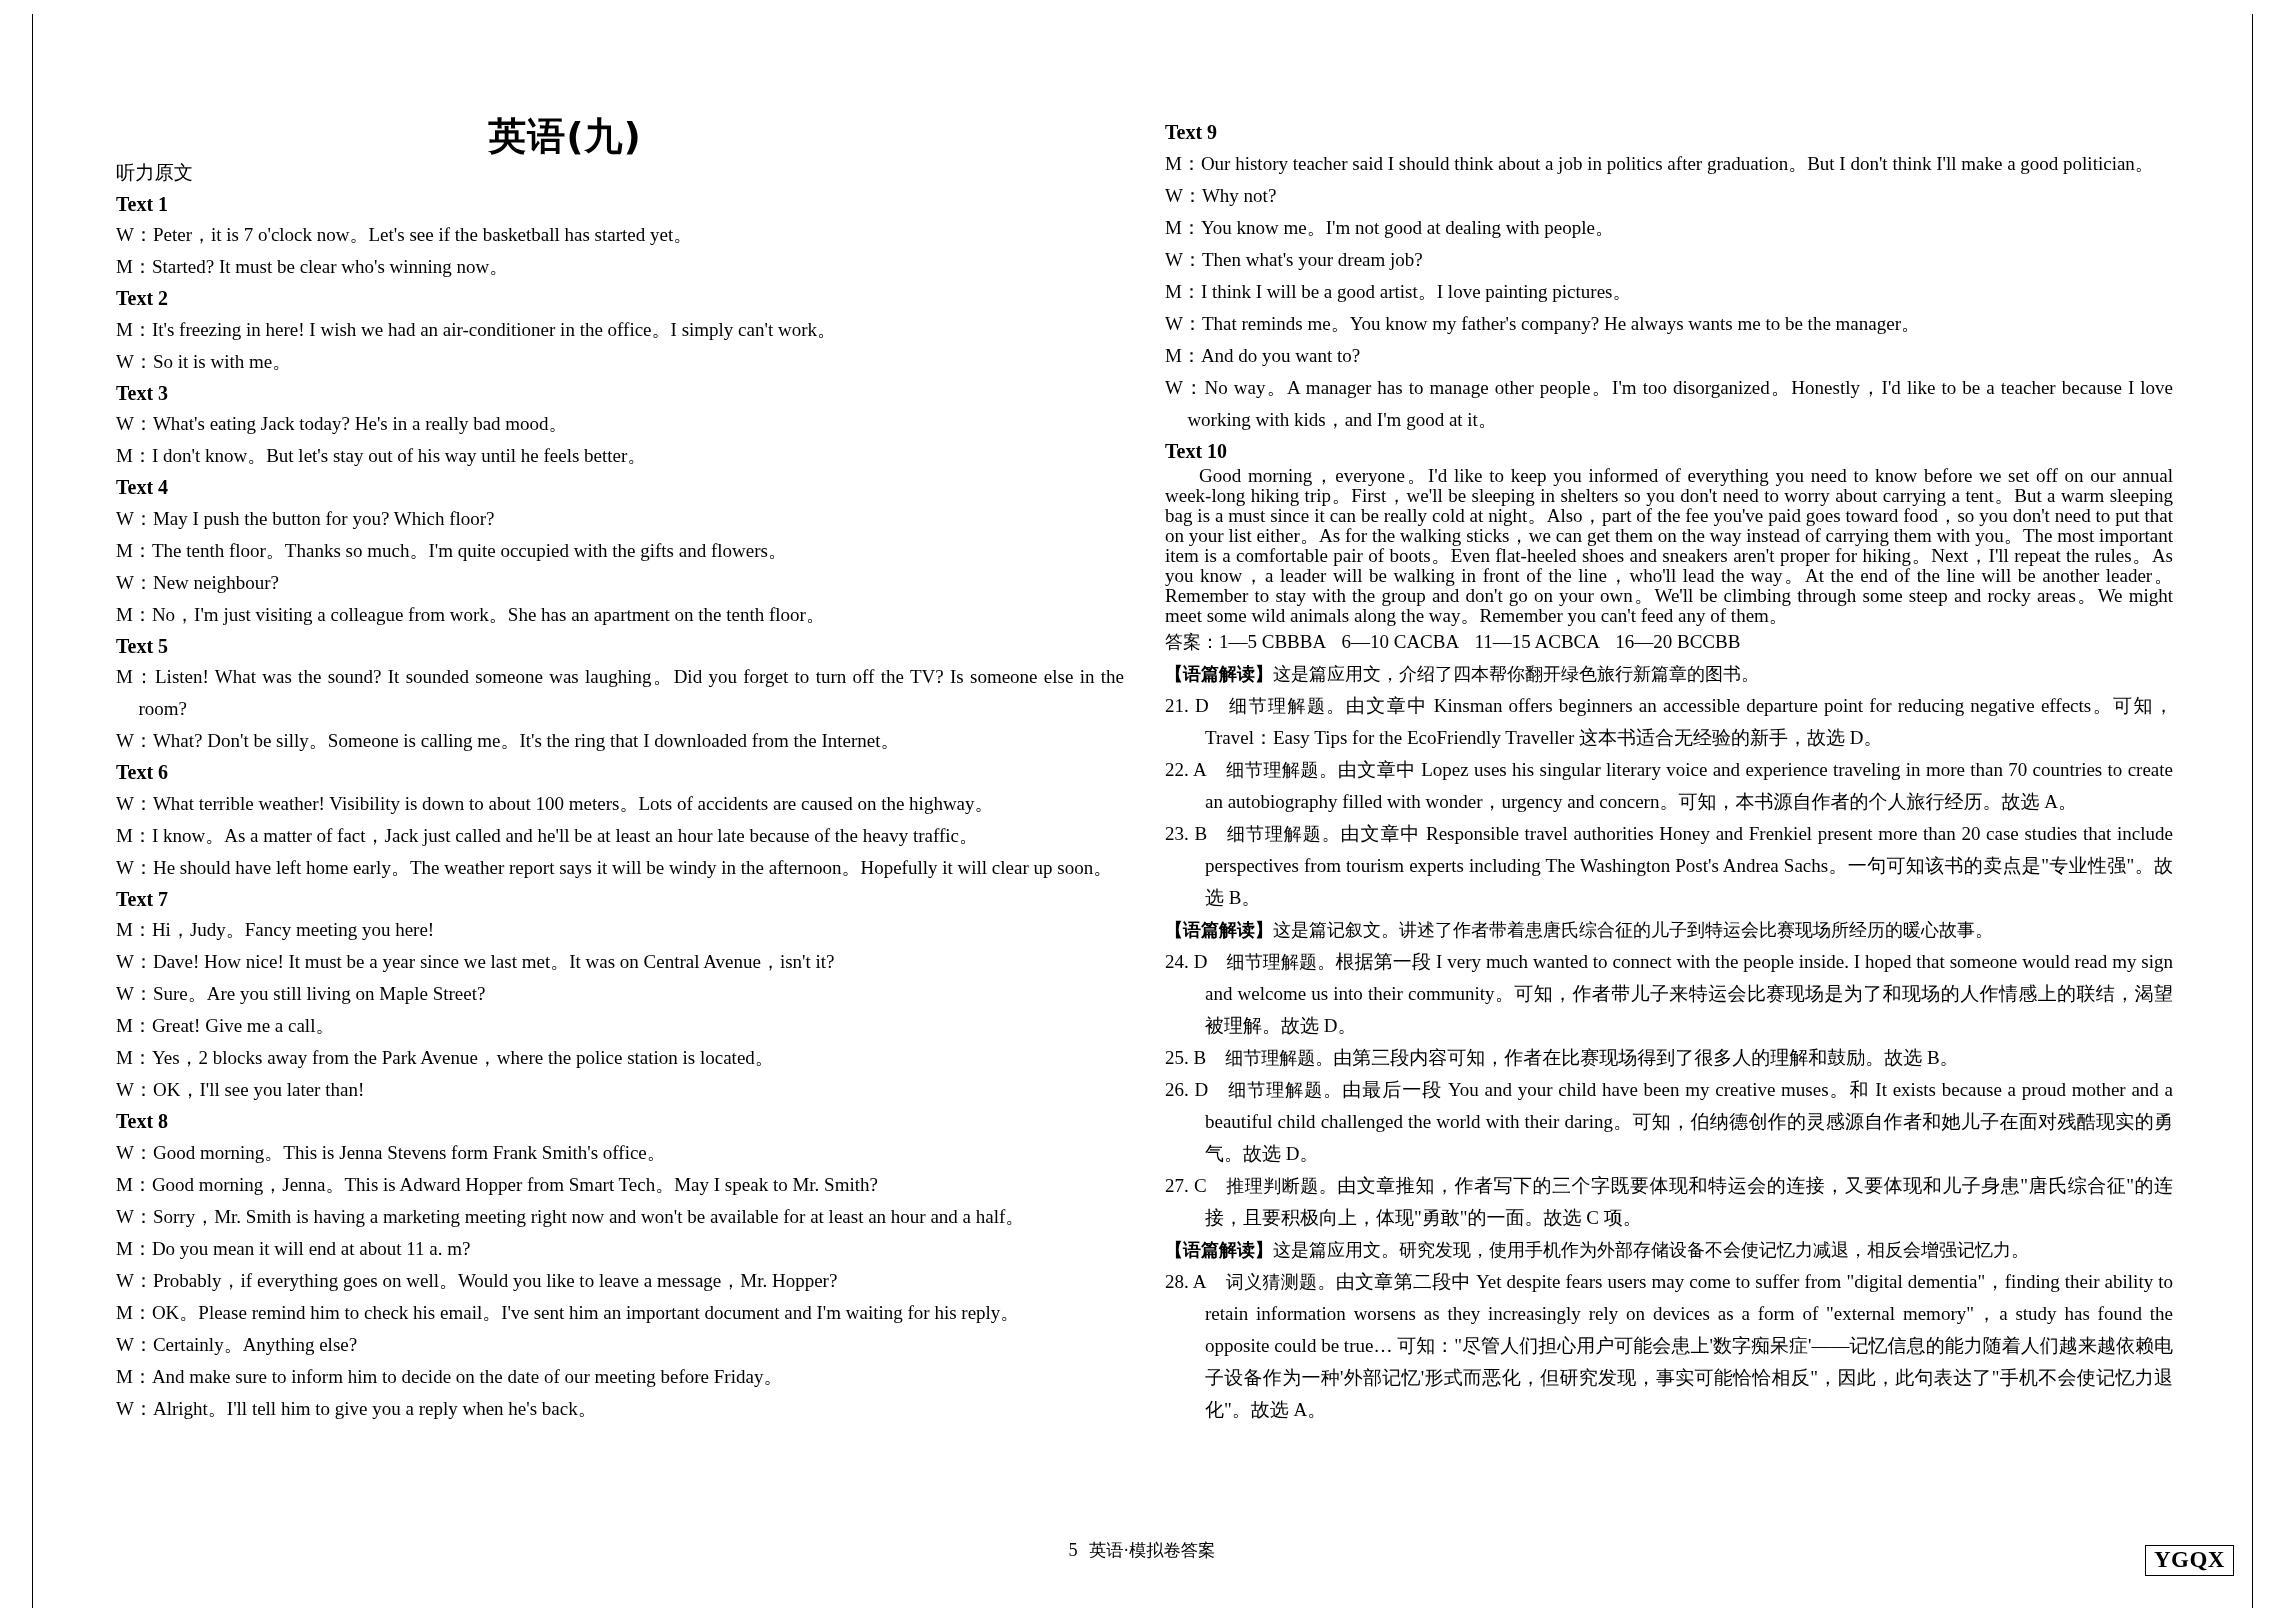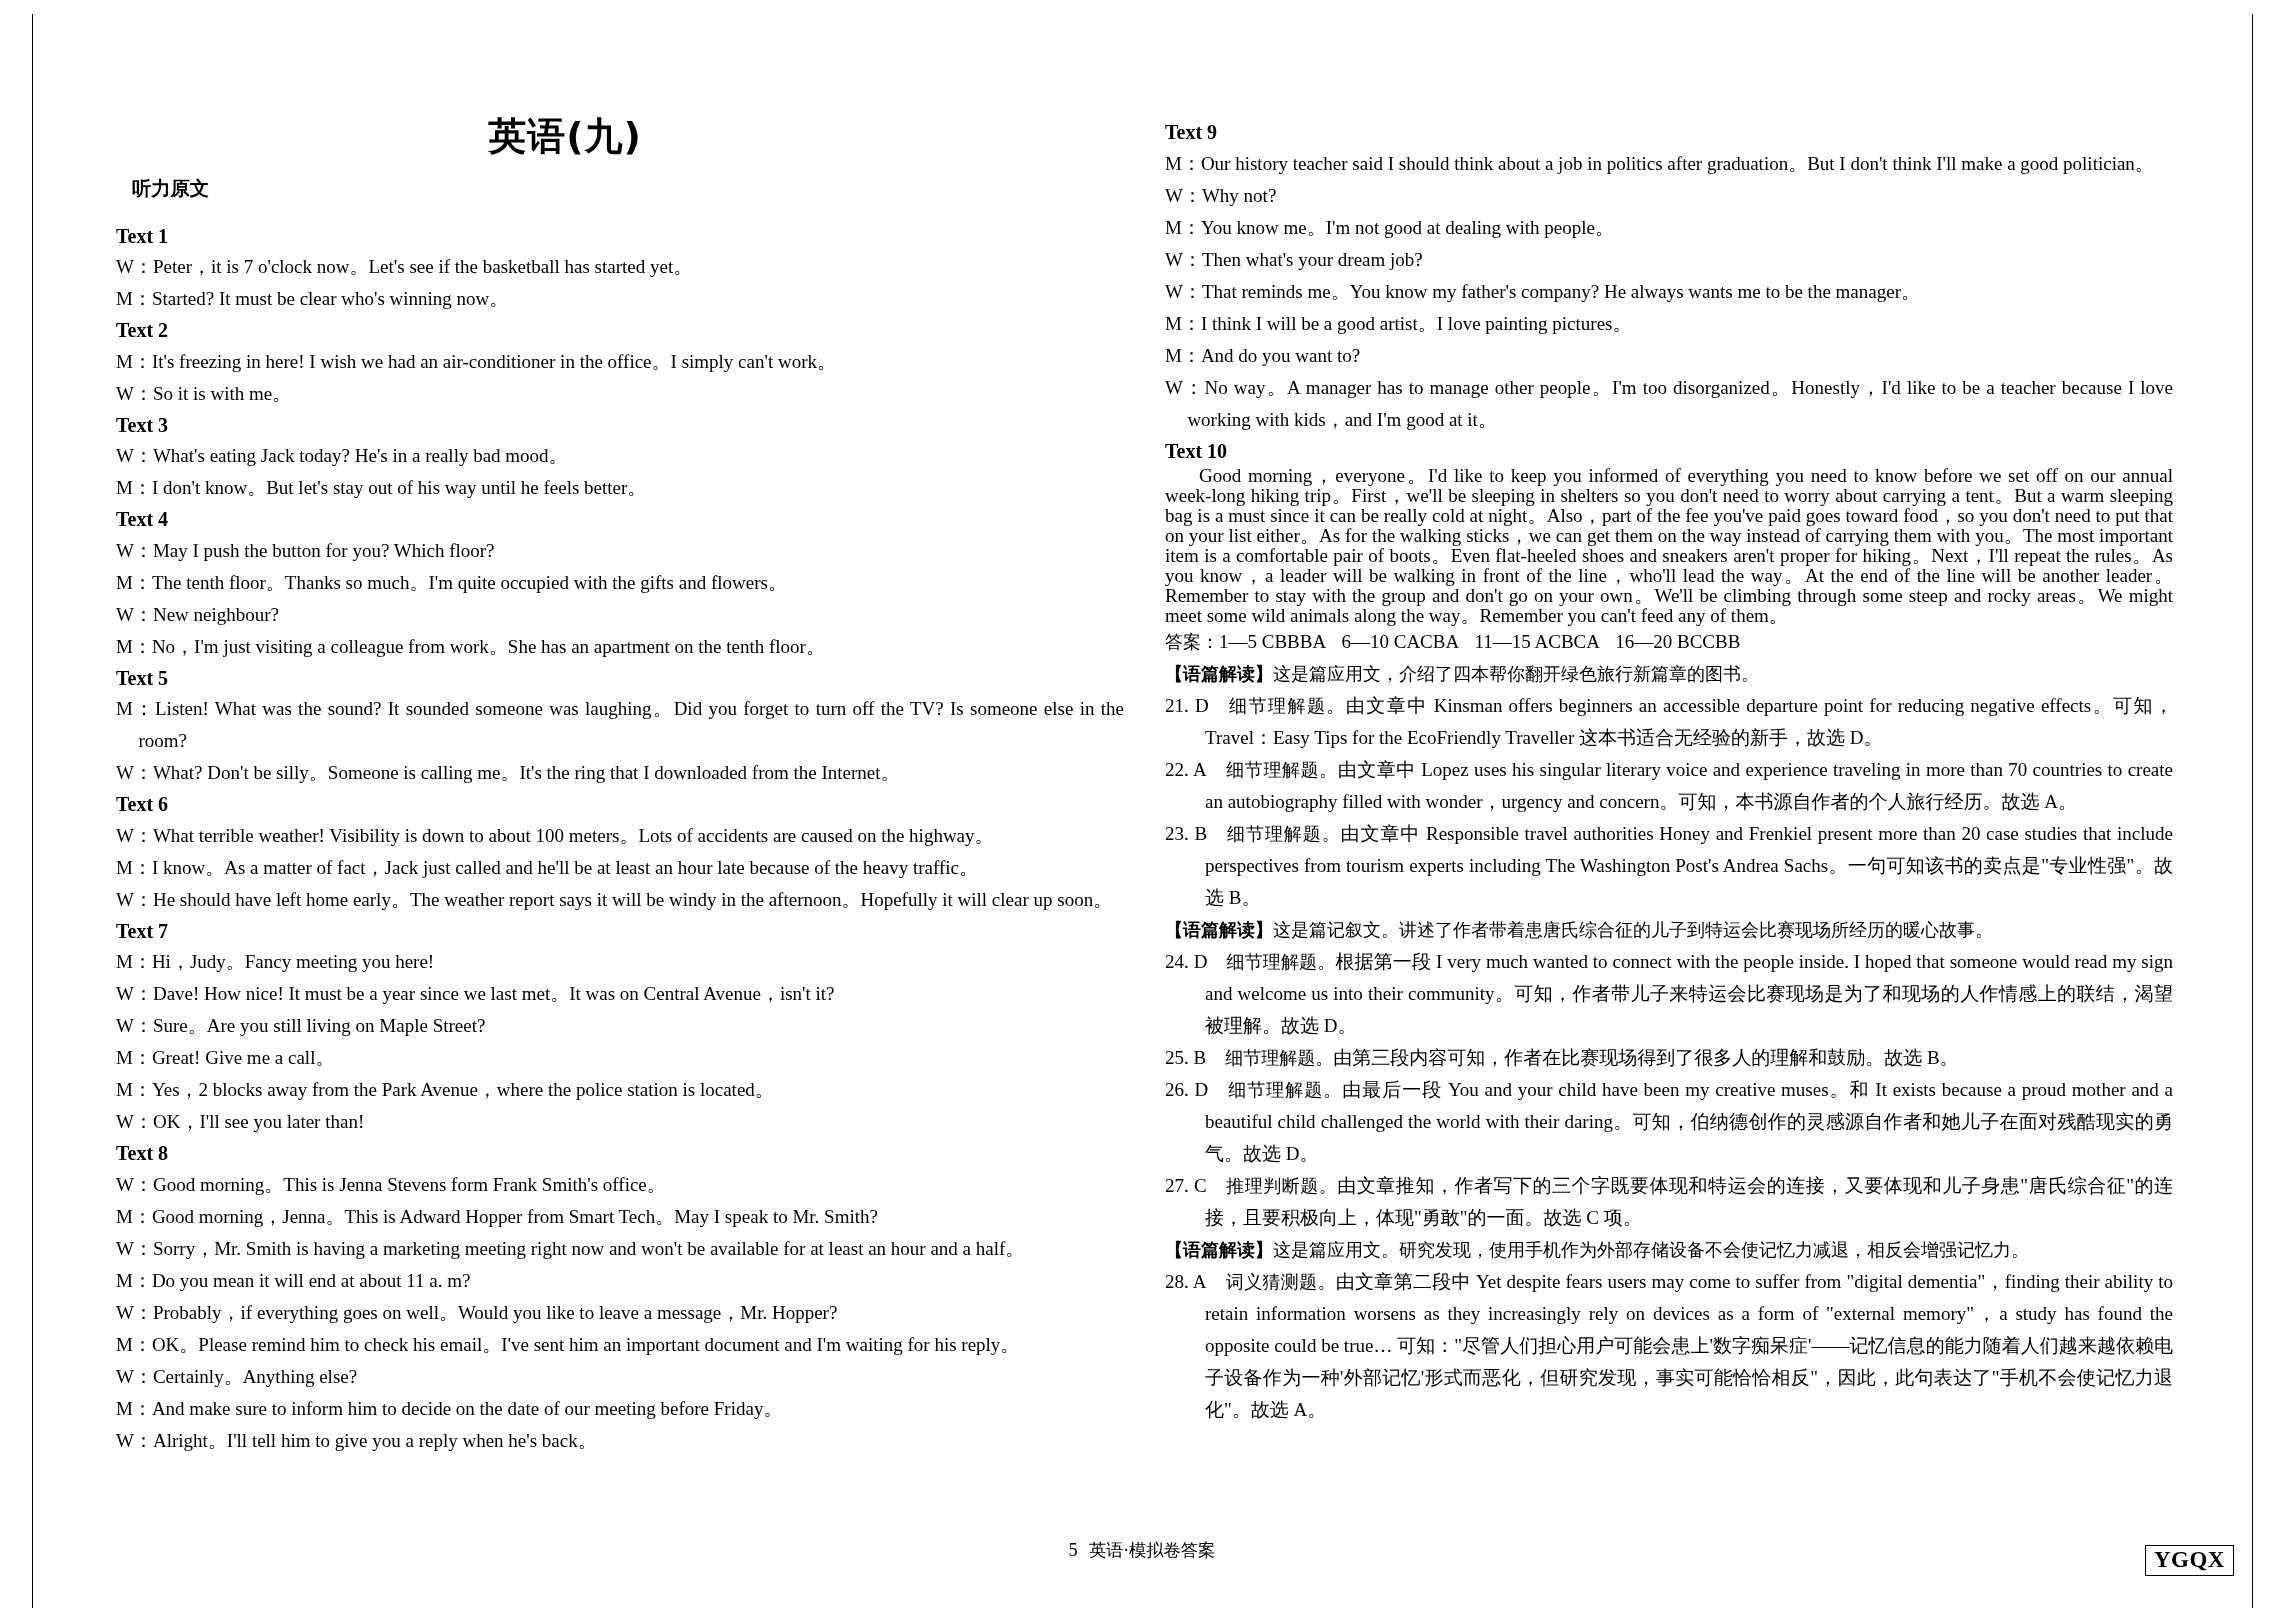--- a/index.html
+++ b/index.html
@@ -33,24 +33,24 @@
     position:absolute;
     top:158px;
     width:1008px;
     font-size:19px;
     line-height:32px;
   }
   .col-left  { left:116px; }
   .col-right { left:1165px; top:117px; }
 
   .sec-head {
-    font-weight:bold;
+    font-weight:normal;
     font-size:19.3px;
     font-family:"DejaVu Sans", sans-serif;
-    margin:16px;
+    margin:0;
     line-height:30.5px;
   }
   .txt-head {
     font-weight:bold;
     font-size:20px;
     font-family:"Liberation Serif", serif;
     margin:0;
     line-height:30.5px;
   }
   .line {
@@ -172,22 +172,22 @@
   <div class="line">M：And make sure to inform him to decide on the date of our meeting before Friday。</div>
   <div class="line">W：Alright。I'll tell him to give you a reply when he's back。</div>
 </div>
 
 <div class="col col-right">
   <div class="txt-head">Text 9</div>
   <div class="line">M：Our history teacher said I should think about a job in politics after graduation。But I don't think I'll make a good politician。</div>
   <div class="line">W：Why not?</div>
   <div class="line">M：You know me。I'm not good at dealing with people。</div>
   <div class="line">W：Then what's your dream job?</div>
+  <div class="line">M：I think I will be a good artist。I love painting pictures。</div>
   <div class="line">W：That reminds me。You know my father's company? He always wants me to be the manager。</div>
-  <div class="line">M：I think I will be a good artist。I love painting pictures。</div>
   <div class="line">M：And do you want to?</div>
   <div class="line">W：No way。A manager has to manage other people。I'm too disorganized。Honestly，I'd like to be a teacher because I love working with kids，and I'm good at it。</div>
 
   <div class="txt-head">Text 10</div>
   <div class="para">Good morning，everyone。I'd like to keep you informed of everything you need to know before we set off on our annual week-long hiking trip。First，we'll be sleeping in shelters so you don't need to worry about carrying a tent。But a warm sleeping bag is a must since it can be really cold at night。Also，part of the fee you've paid goes toward food，so you don't need to put that on your list either。As for the walking sticks，we can get them on the way instead of carrying them with you。The most important item is a comfortable pair of boots。Even flat-heeled shoes and sneakers aren't proper for hiking。Next，I'll repeat the rules。As you know，a leader will be walking in front of the line，who'll lead the way。At the end of the line will be another leader。Remember to stay with the group and don't go on your own。We'll be climbing through some steep and rocky areas。We might meet some wild animals along the way。Remember you can't feed any of them。</div>
 
   <div class="ans-line"><span class="cn">答案：</span><span>1—5</span> <span>CBBBA</span><span class="gap"></span><span>6—10</span> <span>CACBA</span><span class="gap"></span><span>11—15</span> <span>ACBCA</span><span class="gap"></span><span>16—20</span> <span>BCCBB</span></div>
 
   <div class="analysis"><span class="tag">【语篇解读】</span><span>这是篇应用文，介绍了四本帮你翻开绿色旅行新篇章的图书。</span></div>
 

